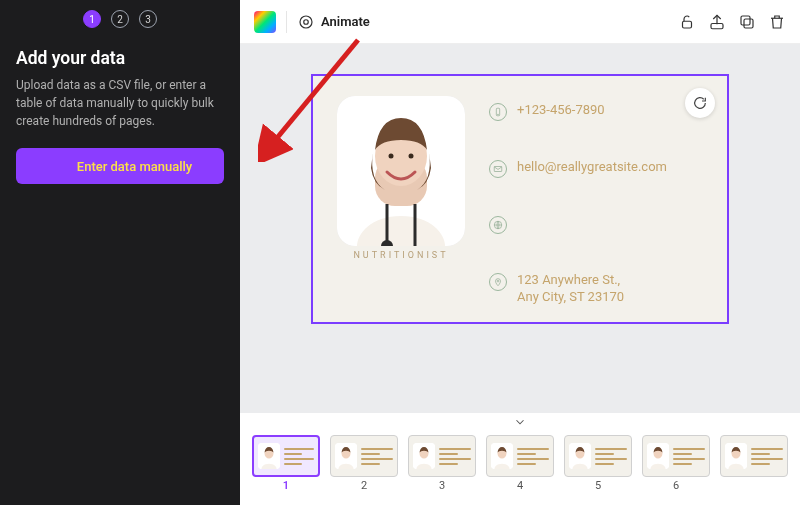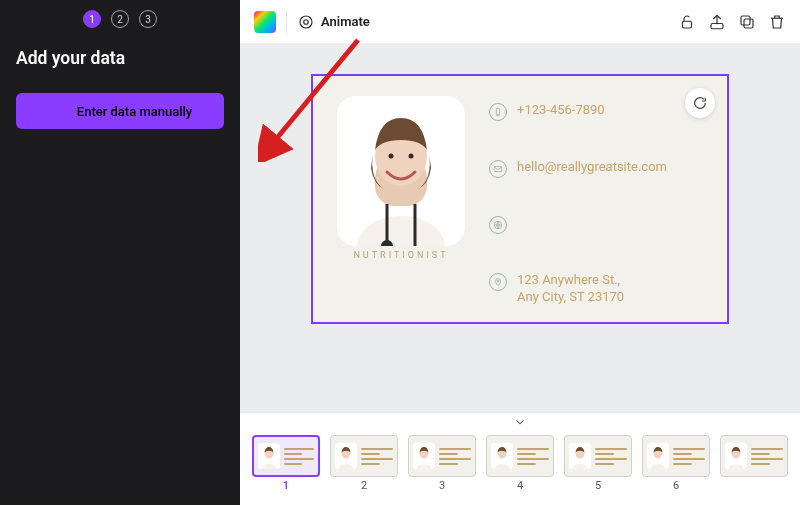--- a/index.html
+++ b/index.html
@@ -4,24 +4,24 @@
 <style>
   * { box-sizing: border-box; margin: 0; padding: 0; font-family: -apple-system, BlinkMacSystemFont, "Segoe UI", Roboto, Helvetica, Arial, sans-serif; }
   html, body { width: 800px; height: 505px; overflow: hidden; background:#fff; }
   .app { display:flex; width:800px; height:505px; }
 
   
   .sidebar { width:286px; height:505px; background:#1c1c1e; color:#d9d9d9; padding:0 16px 16px 16px; position:relative; }
   .steps { display:flex; gap:10px; justify-content:center; padding:10px 0 20px 0; }
   .step { width:18px; height:18px; border-radius:50%; border:1.3px solid #9ca3af; display:flex; align-items:center; justify-content:center; font-size:10px; color:#d9d9d9; }
   .step.active { background:#8b3dff; border-color:#8b3dff; color:#fff; }
-  .sb-title { color:#fff; font-size:17.5px; font-weight:600; margin-bottom:25px; }
+  .sb-title { color:#fff; font-size:17.5px; font-weight:600; margin-bottom:8px; }
   .sb-desc { color:#b0b0b0; font-size:12px; line-height:1.5; margin-bottom:18px; }
   .btn { width:100%; height:36px; border:none; border-radius:6px; font-size:13px; font-weight:500; cursor:pointer; display:flex; align-items:center; justify-content:center; }
-  .btn-primary { background:#8b3dff; color:#000000; margin-bottom:10px;padding-left:29px; }
+  .btn-primary { background:#8b3dff; color:#fde047; margin-bottom:10px;padding-left:29px; }
   .btn-secondary { background:#333436; color:#e5e5e5; }
   .sidebar-handle { position:absolute; right:-10px; top:250px; width:14px; height:54px; background:#1c1c1e; border-radius:0 10px 10px 0; display:flex; align-items:center; justify-content:center; }
   .sidebar-handle::before { content:"‹"; color:#cfcfcf; font-size:12px; }
 
   
   .main { flex:1; height:505px; background:#fff; display:flex; flex-direction:column; }
   .toolbar { height:44px; border-bottom:1px solid #eee; display:flex; align-items:center; padding:0 14px; }
   .tb-left { display:flex; align-items:center; gap:10px; }
   .rainbow { width:22px; height:22px; border-radius:4px; background:linear-gradient(135deg,#ff0080 0%,#ffcc00 25%,#00e676 50%,#00b0ff 75%,#7c4dff 100%); }
   .tb-sep { width:1px; height:22px; background:#e5e5e5; }
@@ -74,20 +74,21 @@
 
 <div class="app">
 
   <aside class="sidebar">
     <div class="steps">
       <div class="step active">1</div>
       <div class="step">2</div>
       <div class="step">3</div>
     </div>
     <h2 class="sb-title">Add your data</h2>
+    <p class="sb-desc">Upload data as a CSV file, or enter a table of data manually to quickly bulk create hundreds of pages.</p>
     <button class="btn btn-primary">Enter data manually</button>
     <div class="sidebar-handle"></div>
   </aside>
 
   <main class="main">
 
     <div class="toolbar">
       <div class="tb-left">
         <div class="rainbow"></div>
         <div class="tb-sep"></div>

